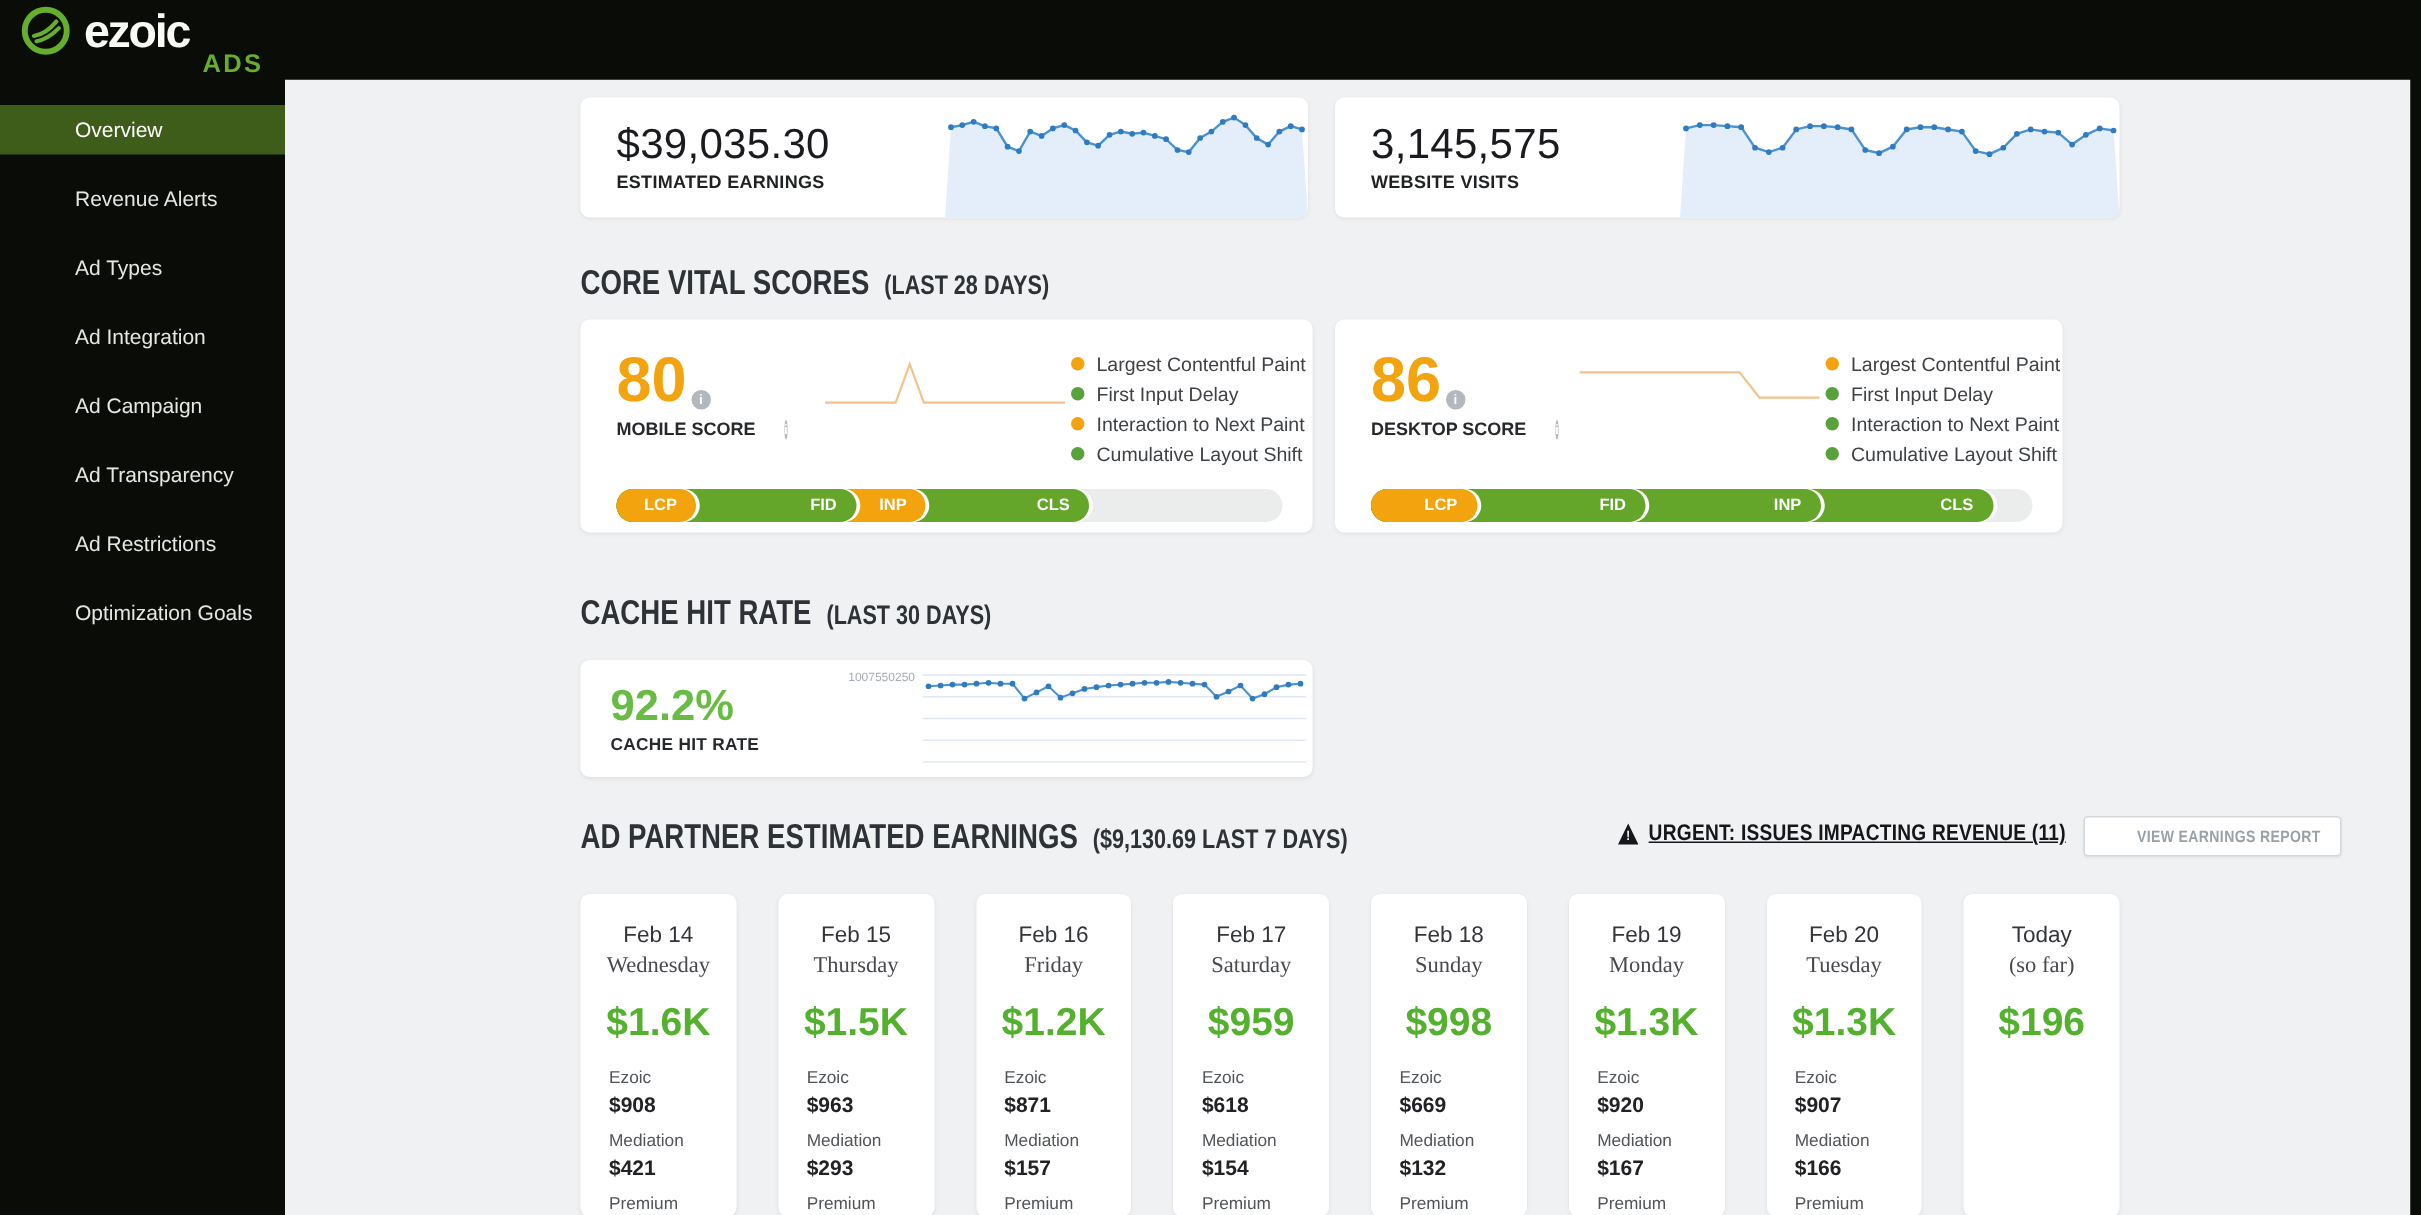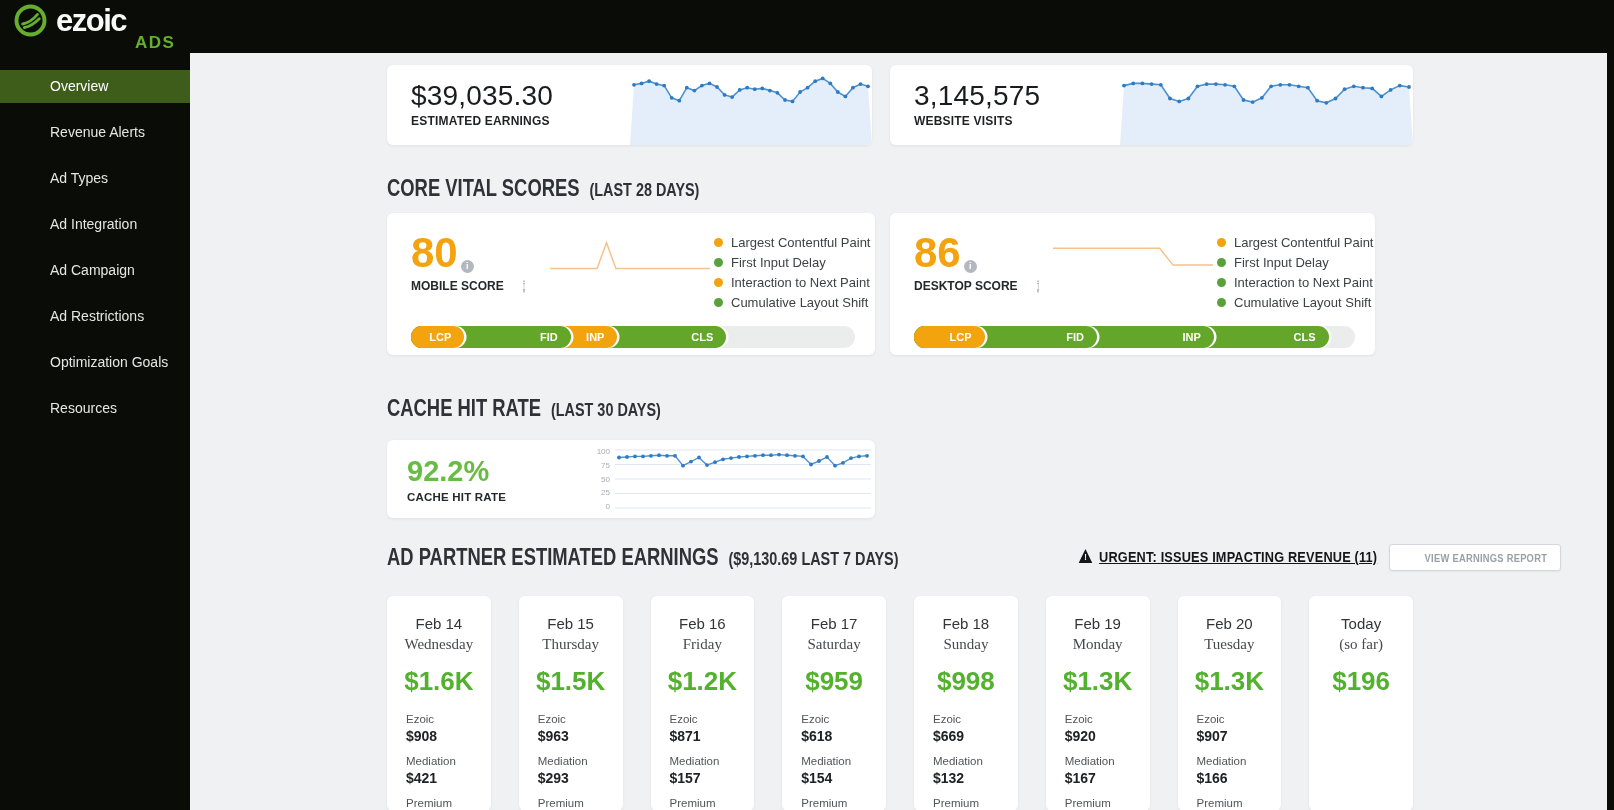--- a/index.html
+++ b/index.html
@@ -67,21 +67,21 @@
   .vital-bar{position:relative;height:22px;margin-top:16px;background:#EBECEC;border-radius:11px;}
   .vital-seg{position:absolute;left:0;top:0;height:22px;border-radius:11px;box-shadow:2.5px 0 0 #FFF;
     color:#fff;font-size:11px;font-weight:700;text-align:right;line-height:22px;padding-right:13px;}
 
   
   .cache-head{margin-top:40px;}
   .cache-card{margin-top:18px;width:488px;height:78px;display:flex;align-items:center;padding-left:20px;}
   .cache-value{font-size:29px;font-weight:700;color:#69BC43;}
   .cache-label{font-size:11.5px;font-weight:700;color:#26282B;margin-top:3px;letter-spacing:.2px;}
   .cache-chart{margin-left:auto;display:flex;height:66px;padding-right:4px;}
-  .cache-yticks{display:flex;flex-direction:column;justify-content:space-between;font-size:8px;
+  .cache-yticks{display:flex;flex-direction:row;justify-content:space-between;font-size:8px;
     color:#A7ACB4;text-align:right;margin-right:5px;padding:1px 0;}
   .cache-spark{width:256px;height:66px;}
 
   
   .partner-row{display:flex;align-items:center;margin-top:26px;}
   .partner-right{margin-left:auto;display:flex;align-items:center;gap:11px;}
   .urgent{display:inline-flex;align-items:center;gap:8px;color:#141619;cursor:pointer;}
   .urgent-text{font-size:15px;font-weight:700;text-decoration:underline;letter-spacing:.2px;}
   .warn-tri{width:0;height:0;border-left:8px solid transparent;border-right:8px solid transparent;
     border-bottom:14px solid #141619;position:relative;flex:none;}
@@ -124,26 +124,26 @@
 
       <div class="nav-item">Revenue Alerts</div>
 
       <div class="nav-item">Ad Types</div>
 
 
       <div class="nav-item">Ad Integration</div>
 
       <div class="nav-item">Ad Campaign</div>
 
+      <div class="nav-item">Ad Transparency</div>
 
       <div class="nav-item">Ad Restrictions</div>
 
       <div class="nav-item">Optimization Goals</div>
 
-      <div class="nav-item">Resources</div>
     </nav>
 </aside>
 
 <main class="main">
   <div class="content">
 
     <div class="stats-row">
       <div class="card stat-card">
         <div class="stat-text">
           <div class="stat-value">$39,035.30</div>

